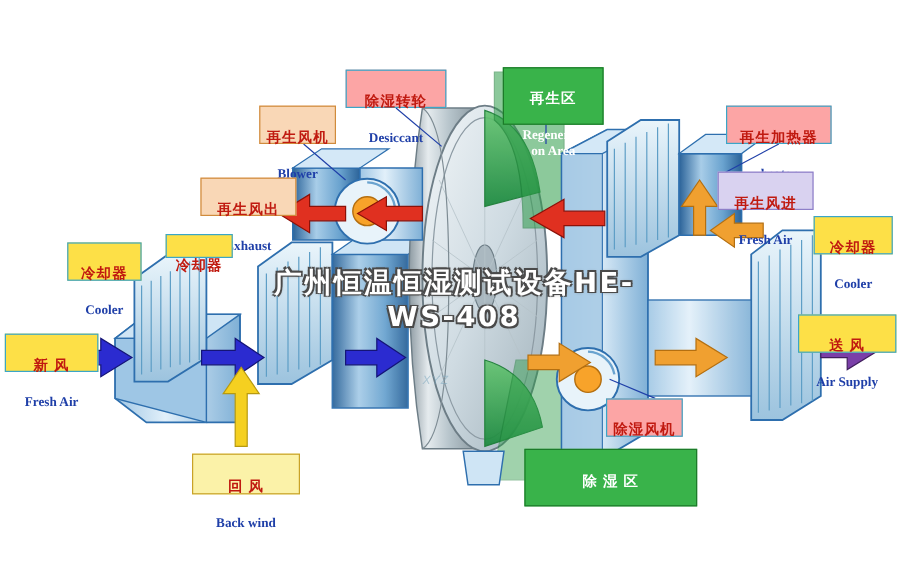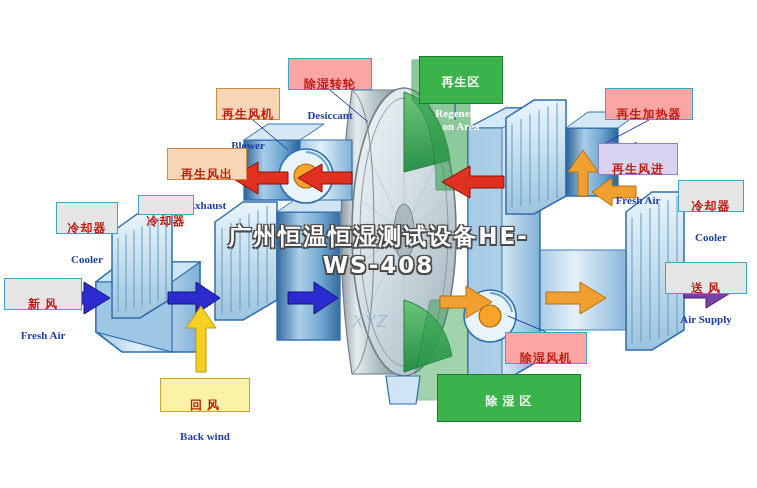--- a/index.html
+++ b/index.html
@@ -25,21 +25,21 @@
   .lbl {
     position: absolute;
     box-sizing: border-box;
     text-align: center;
     line-height: 1.12;
     white-space: pre-line;
     font-family: "Liberation Serif", serif;
     font-weight: bold;
   }
   .lbl-cyan {
-    background: #e5e5e5;
+    background: #fde047;
     border: 1px solid #3aa6c8;
     color: #1f3fa8;
   }
   .lbl-green {
     background: #39b34a;
     border: 1px solid #1d7a2a;
     color: #ffffff;
   }
   .lbl-peach {
     background: #f9d7b6;
@@ -108,21 +108,21 @@
       1.5px 1.5px 0 #4a4a4a,
       0 0 3px #6a6a6a;
     line-height: 1.25;
     white-space: nowrap;
   }
   #faint-text {
     position: absolute;
     left: 352px;
     top: 312px;
     font-family: "Liberation Sans", sans-serif;
-    font-size: 17px;
+    font-size: 10px;
     color: #7fa9bf;
     opacity: 0.55;
     letter-spacing: 1px;
     pointer-events: none;
     font-style: italic;
   }
 </style>
 </head>
 <body>
 
@@ -373,21 +373,21 @@
   <div class="lbl lbl-cyan" style="left:4px; top:278px; width:78px; height:32px; padding-top:1px;">
     <span class="cn">新  风</span>
     <span class="en">Fresh Air</span>
   </div>
 
   <div class="lbl lbl-cyan" style="left:665px; top:262px; width:82px; height:32px; padding-top:1px;">
     <span class="cn">送  风</span>
     <span class="en">Air Supply</span>
   </div>
 
-  <div class="lbl lbl-whitecyan" style="left:505px; top:332px; width:82px; height:32px; padding-top:1px;">
+  <div class="lbl lbl-whitecyan" style="left:505px; top:332px; width:64px; height:32px; padding-top:1px;">
     <span class="cn">除湿风机</span>
     <span class="en">Blower</span>
   </div>
 
   <div class="lbl lbl-green" style="left:437px; top:374px; width:144px; height:48px; padding-top:2px;">
     <span class="cn">除 湿 区</span>
     <span class="en">Dehumification
 District</span>
   </div>
 

